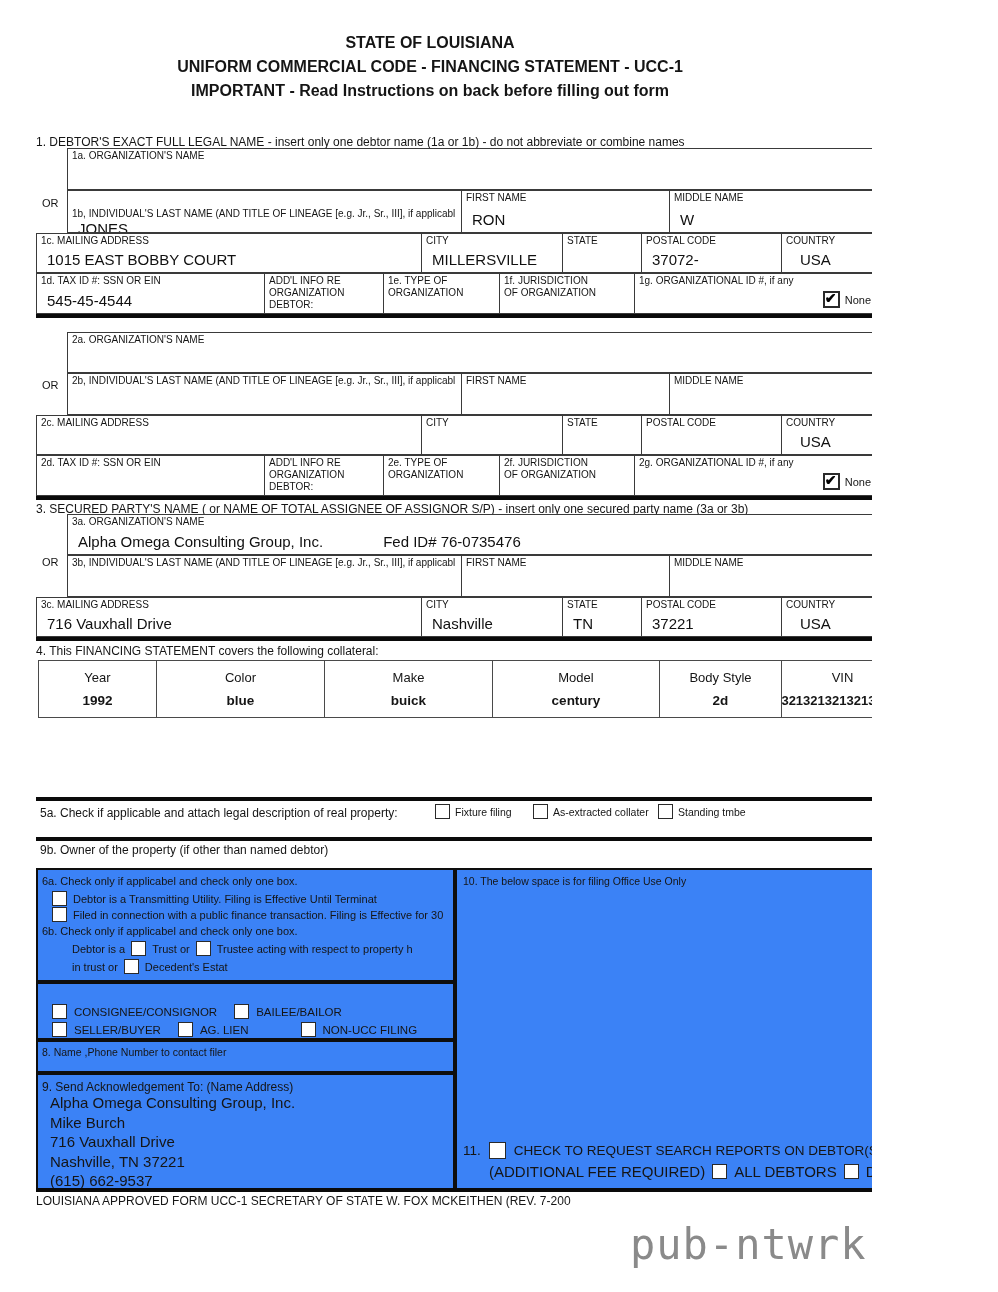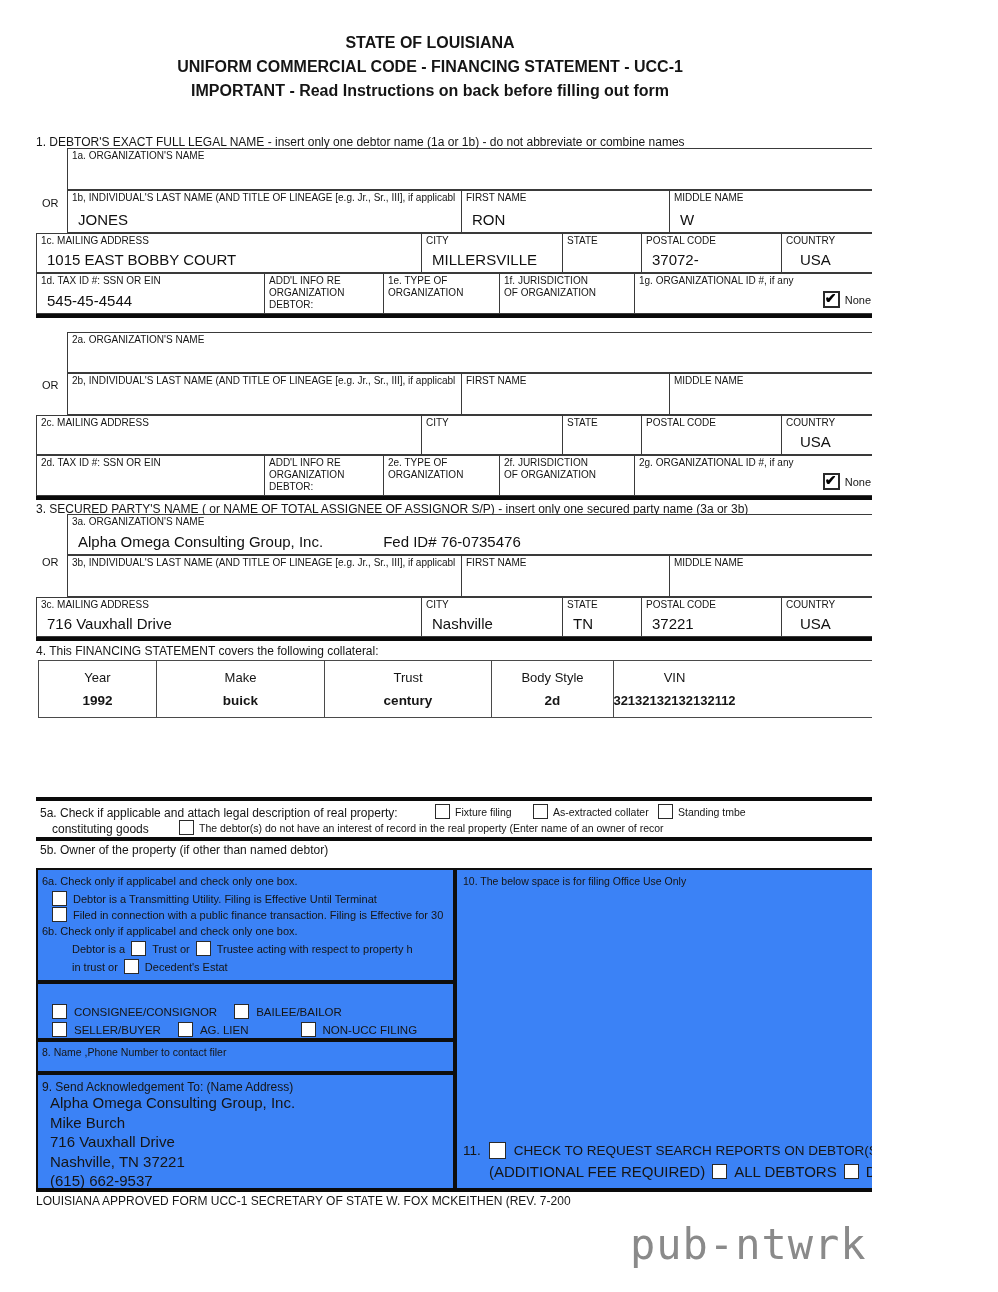--- a/index.html
+++ b/index.html
@@ -49,21 +49,21 @@
   <div class="abs seclbl" style="left:36px;top:135px;">1. DEBTOR'S EXACT FULL LEGAL NAME - insert only one debtor name (1a or 1b) - do not abbreviate or combine names</div>
   <div class="abs orlbl" style="left:42px;top:197px;">OR</div>
 
   <div class="r" style="left:67px;top:148px;width:841px;height:42px;">
     <div class="c" style="width:841px;">
       <span class="lbl">1a. ORGANIZATION'S NAME</span>
       <span class="val"></span>
     </div>
   </div>
   <div class="r" style="left:67px;top:190px;width:841px;height:43px;">
-    <div class="c" style="width:393px;">
+    <div class="c" style="width:393px;margin-top:16px;">
       <span class="lbl">1b, INDIVIDUAL'S LAST NAME (AND TITLE OF LINEAGE [e.g. Jr., Sr., III], if applicabl</span>
       <span class="val">JONES</span>
     </div>
     <div class="c" style="width:208px;">
       <span class="lbl">FIRST NAME</span>
       <span class="val">RON</span>
     </div>
     <div class="c" style="width:240px;">
       <span class="lbl">MIDDLE NAME</span>
       <span class="val">W</span>
@@ -241,25 +241,29 @@
   </div>
   <div class="bar" style="left:36px;top:637px;width:872px;height:4px;"></div>
 
   <div class="abs seclbl" style="left:36px;top:644px;">4. This FINANCING STATEMENT covers the following collateral:</div>
   <div class="abs" style="left:38px;top:660px;width:864px;height:58px;border:1px solid #4a4a4a;display:flex;">
     <div class="tblcell" style="width:117px;">
       <span class="th">Year</span>
       <span class="tv">1992</span>
     </div>
     <div class="tblcell" style="width:168px;">
+      <span class="th">Color</span>
+      <span class="tv">blue</span>
+    </div>
+    <div class="tblcell" style="width:168px;">
       <span class="th">Make</span>
       <span class="tv">buick</span>
     </div>
     <div class="tblcell" style="width:167px;">
-      <span class="th">Trust</span>
+      <span class="th">Model</span>
       <span class="tv">century</span>
     </div>
     <div class="tblcell" style="width:122px;">
       <span class="th">Body Style</span>
       <span class="tv">2d</span>
     </div>
     <div class="tblcell" style="width:122px;">
       <span class="th">VIN</span>
       <span class="tv" style="font-size:13px;">32132132132132112</span>
     </div>
@@ -274,29 +278,22 @@
     </span>
     <span class="cbx abs" style="left:497px;top:0;font-size:10.5px;">
       <span class="cb"></span>
       <span>As-extracted collater</span>
     </span>
     <span class="cbx abs" style="left:622px;top:0;font-size:10.5px;">
       <span class="cb"></span>
       <span>Standing tmbe</span>
     </span>
   </div>
-  <div class="abs" style="left:36px;top:819px;width:872px;height:16px;">
-    <span class="abs seclbl" style="left:16px;top:3px;">constituting goods</span>
-    <span class="cbx abs" style="left:143px;top:1px;font-size:10.5px;">
-      <span class="cb"></span>
-      <span>The debtor(s) do not have an interest of record in the real property (Enter name of an owner of recor</span>
-    </span>
-  </div>
   <div class="bar" style="left:36px;top:837px;width:872px;height:4px;"></div>
-  <div class="abs seclbl" style="left:40px;top:843px;">5b. Owner of the property (if other than named debtor)</div>
+  <div class="abs seclbl" style="left:40px;top:843px;">9b. Owner of the property (if other than named debtor)</div>
 
   <div class="box" style="left:36px;top:868px;width:419px;height:114px;">
     <span class="abs small" style="left:4px;top:5px;font-size:11px;">6a. Check only if applicabel and check only one box.</span>
     <span class="s6line" style="left:14px;top:21px;">
       <span class="cb"></span>
       <span>Debtor is a Transmitting Utility.  Filing is Effective Until Terminat</span>
     </span>
     <span class="s6line" style="left:14px;top:37px;">
       <span class="cb"></span>
       <span>Filed in connection with a public finance transaction.  Filing is Effective for 30</span>

